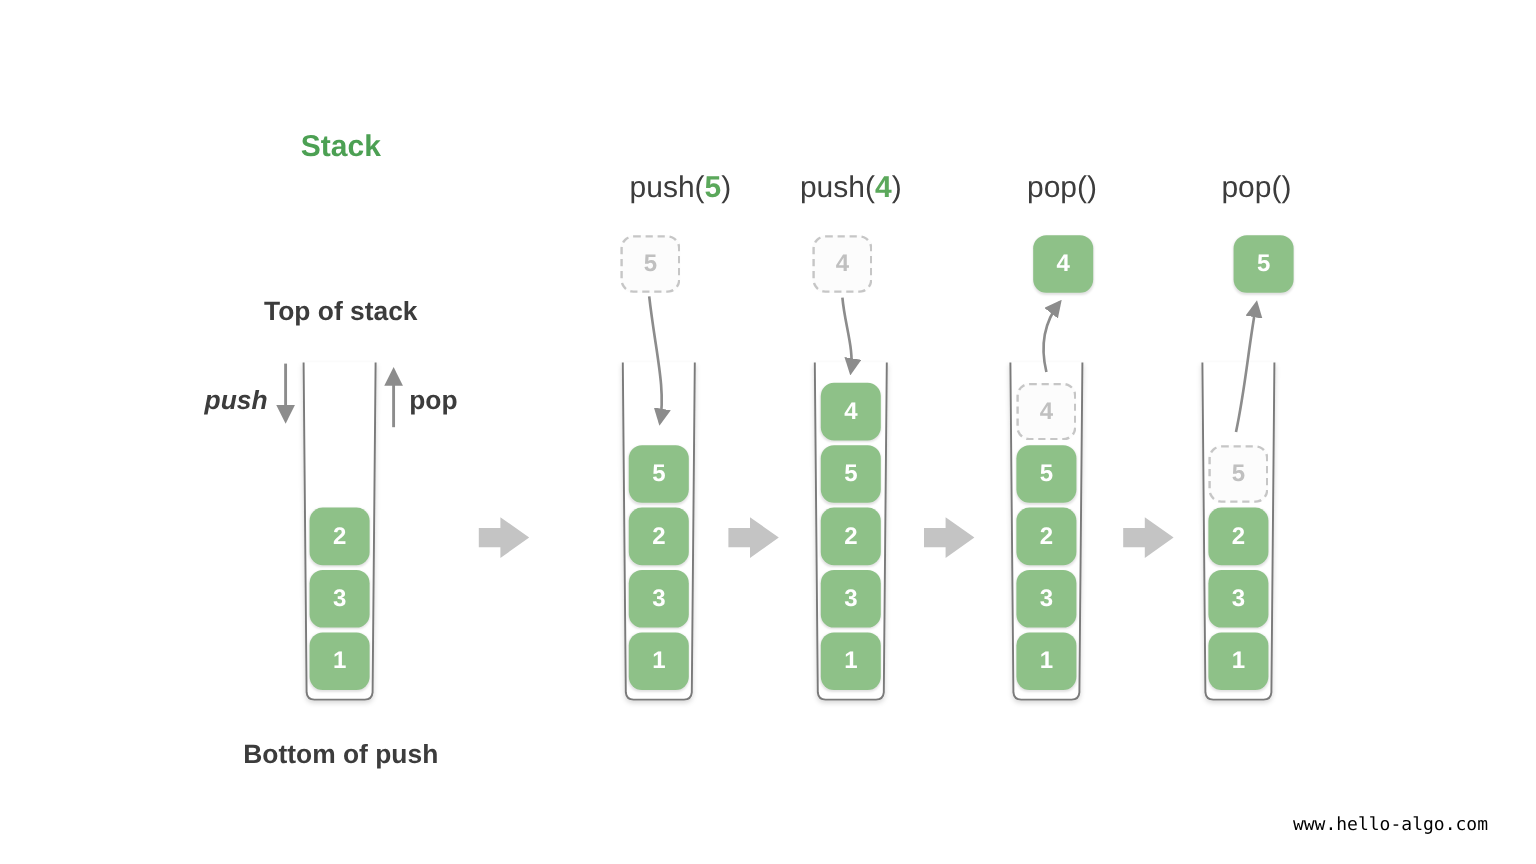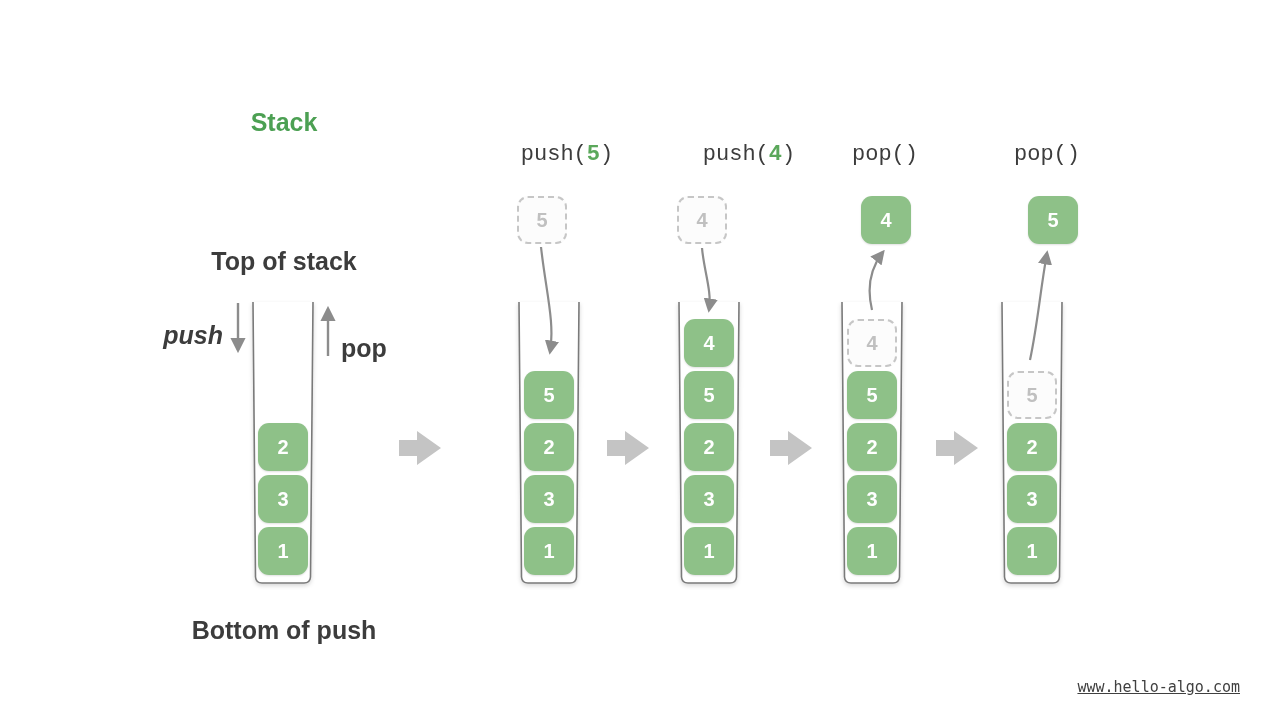--- a/index.html
+++ b/index.html
@@ -1,34 +1,34 @@
 <!DOCTYPE html>
 <html><head>
 <meta charset="utf-8">
 <style>
   html,body{margin:0;padding:0;background:#ffffff;}
   .canvas{position:relative;width:1280px;height:720px;background:#ffffff;overflow:hidden;
           font-family:"Liberation Sans",sans-serif;}
   svg.layer{position:absolute;left:0;top:0;}
   .title{position:absolute;left:284px;top:108px;transform:translateX(-50%);
          font-size:25px;font-weight:bold;color:var(--accent-green,#4CA053);white-space:nowrap;}
-  .lbl{position:absolute;font-size:25px;font-weight:bold;color:var(--text-dark,#3C3C3C);white-space:nowrap;}
+  .lbl{position:absolute;font-size:22px;font-weight:bold;color:var(--text-dark,#3C3C3C);white-space:nowrap;}
   .lbl.center{transform:translateX(-50%);}
   .op-header{position:absolute;top:142px;transform:translateX(-50%);
-             font-family:Liberation Mono, monospace;font-size:22px;color:var(--text-dark,#3C3C3C);
+             font-family:Liberation Sans, sans-serif;font-size:25px;color:var(--text-dark,#3C3C3C);
              white-space:nowrap;}
   .op-header .arg{color:var(--arg-green,#5BA85B);font-weight:bold;}
   .cell{position:absolute;width:50px;height:48px;box-sizing:border-box;border-radius:11px;
         display:flex;align-items:center;justify-content:center;
         background:var(--box-green,#8EC188);color:#ffffff;
         font-size:20px;font-weight:bold;box-shadow:0 1px 2px rgba(0,0,0,0.12);}
   .cell.dashed{background:#FCFCFC;border:2px dashed var(--dashed-border,#C6C6C6);
                color:var(--dashed-text,#C0C0C0);box-shadow:none;}
   .watermark{position:absolute;right:40px;top:678px;
-             font-family:"DejaVu Sans Mono",monospace;font-size:15px;color:#404040;text-decoration:underline;}
+             font-family:"DejaVu Sans Mono",monospace;font-size:15px;color:#000000;}
 </style>
 </head>
 <body>
 
 <div class="canvas" style="--accent-green: #4CA053; --box-green: #8EC188; --arg-green: #5BA85B; --text-dark: #3C3C3C; --dashed-border: #C6C6C6; --dashed-text: #C0C0C0;">
   <svg id="diagram-svg" class="layer" width="1280" height="720" viewBox="0 0 1280 720">
     <defs>
       <marker id="arrowhead" viewBox="0 0 10 10" refX="8" refY="5" markerWidth="6.5" markerHeight="6.5" orient="auto-start-reverse">
         <path d="M 0 0 L 10 5 L 0 10 z" fill="#8C8C8C"></path>
       </marker>
@@ -54,33 +54,33 @@
         <path d="M 702 248 C 704 271 712 291 709 310" stroke="#8C8C8C" stroke-width="2.2" fill="none" marker-end="url(#arrowhead)"></path>
         <path d="M 872 310 C 866 285 872 266 883 252" stroke="#8C8C8C" stroke-width="2.2" fill="none" marker-end="url(#arrowhead)"></path>
         <path d="M 1030 360 C 1038 322 1040 292 1047 253" stroke="#8C8C8C" stroke-width="2.2" fill="none" marker-end="url(#arrowhead)"></path>
       </g>
   </svg>
 
   <div class="title">Stack</div>
   <div class="lbl center" style="left:284px;top:247px;">Top of stack</div>
   <div class="lbl center" style="left:284px;top:616px;">Bottom of push</div>
   <div class="lbl" style="right:1057px;top:321px;font-style:italic;">push</div>
-  <div class="lbl" style="left:341px;top:321px;margin-top:13px;">pop</div>
+  <div class="lbl" style="left:341px;top:321px;">pop</div>
 
   <div id="columns">
       <div class="cell" style="left: 258px; top: 423px;">2</div>
       <div class="cell" style="left: 258px; top: 475px;">3</div>
       <div class="cell" style="left: 258px; top: 527px;">1</div>
       <div class="op-header" style="left: 567px;"><span>push(</span><span class="arg">5</span><span>)</span></div>
       <div class="cell dashed" style="left: 517px; top: 196px;">5</div>
       <div class="cell" style="left: 524px; top: 371px;">5</div>
       <div class="cell" style="left: 524px; top: 423px;">2</div>
       <div class="cell" style="left: 524px; top: 475px;">3</div>
       <div class="cell" style="left: 524px; top: 527px;">1</div>
-      <div class="op-header" style="left: 749px;"><span>push(</span><span class="arg">4</span><span>)</span></div>
+      <div class="op-header" style="left: 709px;"><span>push(</span><span class="arg">4</span><span>)</span></div>
       <div class="cell dashed" style="left: 677px; top: 196px;">4</div>
       <div class="cell" style="left: 684px; top: 319px;">4</div>
       <div class="cell" style="left: 684px; top: 371px;">5</div>
       <div class="cell" style="left: 684px; top: 423px;">2</div>
       <div class="cell" style="left: 684px; top: 475px;">3</div>
       <div class="cell" style="left: 684px; top: 527px;">1</div>
       <div class="op-header" style="left: 885px;"><span>pop(</span><span class="arg"></span><span>)</span></div>
       <div class="cell" style="left: 861px; top: 196px;">4</div>
       <div class="cell dashed" style="left: 847px; top: 319px;">4</div>
       <div class="cell" style="left: 847px; top: 371px;">5</div>

